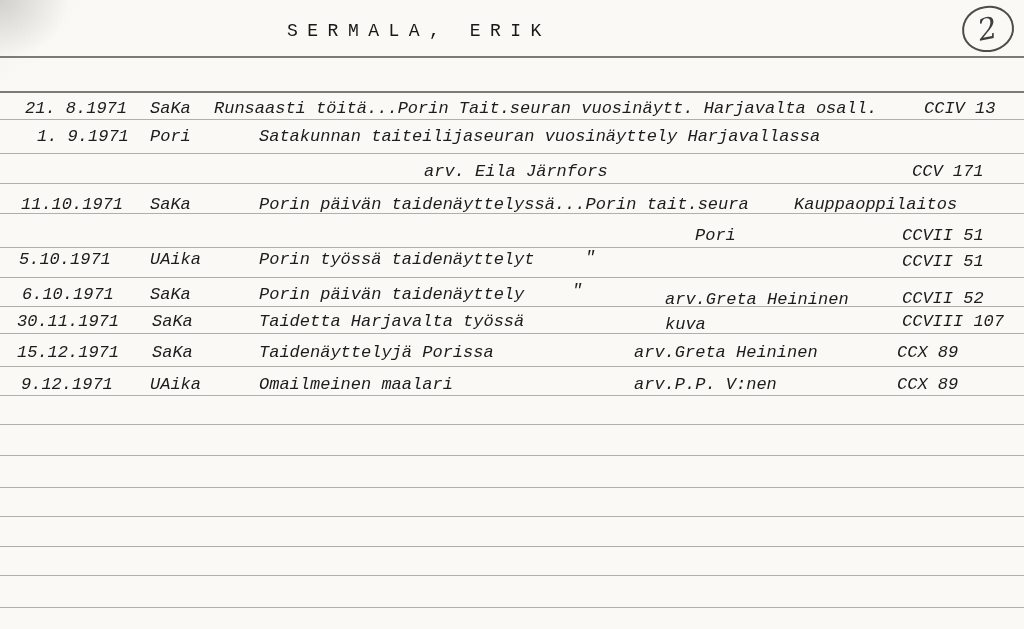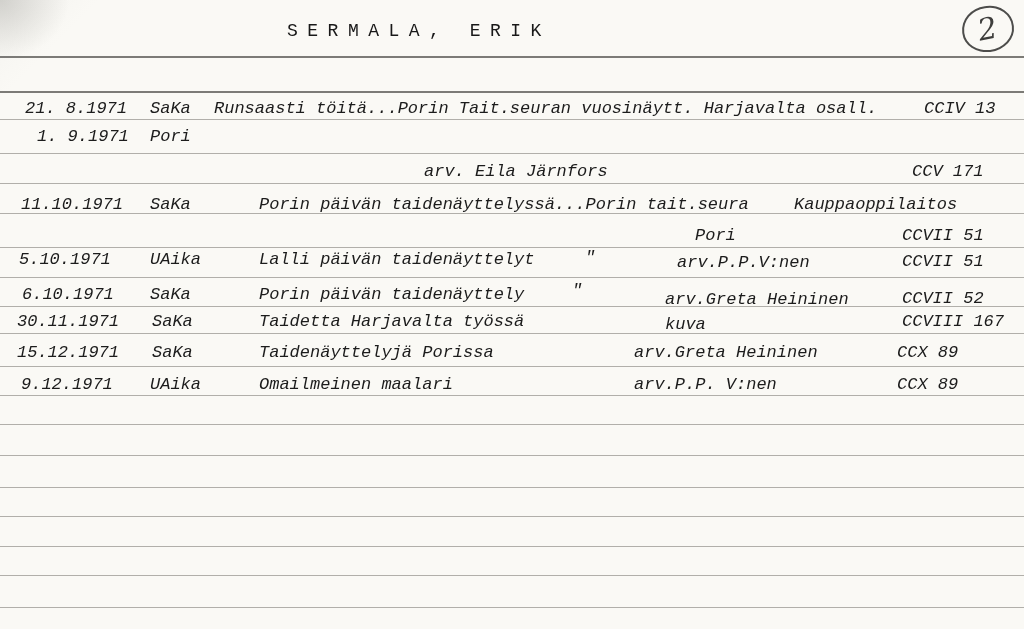--- a/index.html
+++ b/index.html
@@ -69,20 +69,21 @@
   <div class="row" style="top:99px">
     <span class="cell" style="left:13px">21. 8.1971</span>
     <span class="cell" style="left:138px">SaKa</span>
     <span class="cell" style="left:202px">Runsaasti töitä...Porin Tait.seuran vuosinäytt. Harjavalta osall.</span>
     <span class="cell" style="left:912px">CCIV 13</span>
   </div>
 
   <div class="row" style="top:127px">
     <span class="cell" style="left:25px">1. 9.1971</span>
     <span class="cell" style="left:138px">Pori</span>
+    <span class="cell" style="left:247px">Satakunnan taiteilijaseuran vuosinäyttely Harjavallassa</span>
   </div>
 
   <div class="row" style="top:162px">
     <span class="cell" style="left:412px">arv. Eila Järnfors</span>
     <span class="cell" style="left:900px">CCV 171</span>
   </div>
 
   <div class="row" style="top:195px">
     <span class="cell" style="left:9px">11.10.1971</span>
     <span class="cell" style="left:138px">SaKa</span>
@@ -91,41 +92,40 @@
   </div>
 
   <div class="row" style="top:226px">
     <span class="cell" style="left:683px">Pori</span>
     <span class="cell" style="left:890px">CCVII 51</span>
   </div>
 
   <div class="row" style="top:250px">
     <span class="cell" style="left:7px">5.10.1971</span>
     <span class="cell" style="left:138px">UAika</span>
-    <span class="cell" style="left:247px">Lalli päivän taidenäyttelyt</span>
+    <span class="cell" style="left:247px">Porin työssä taidenäyttelyt</span>
     <span class="cell" style="left:573px;top:-2px">"</span>
-    <span class="cell" style="left:665px;top:3px">arv.P.P.V:nen</span>
     <span class="cell" style="left:890px;top:2px">CCVII 51</span>
   </div>
 
   <div class="row" style="top:285px">
     <span class="cell" style="left:10px">6.10.1971</span>
     <span class="cell" style="left:138px">SaKa</span>
     <span class="cell" style="left:247px">Porin päivän taidenäyttely</span>
     <span class="cell" style="left:560px;top:-4px">"</span>
     <span class="cell" style="left:653px;top:5px">arv.Greta Heininen</span>
     <span class="cell" style="left:890px;top:4px">CCVII 52</span>
   </div>
 
   <div class="row" style="top:312px">
     <span class="cell" style="left:5px">30.11.1971</span>
     <span class="cell" style="left:140px">SaKa</span>
     <span class="cell" style="left:247px">Taidetta Harjavalta työssä</span>
     <span class="cell" style="left:653px;top:3px">kuva</span>
-    <span class="cell" style="left:890px">CCVIII 167</span>
+    <span class="cell" style="left:890px">CCVIII 107</span>
   </div>
 
   <div class="row" style="top:343px">
     <span class="cell" style="left:5px">15.12.1971</span>
     <span class="cell" style="left:140px">SaKa</span>
     <span class="cell" style="left:247px">Taidenäyttelyjä Porissa</span>
     <span class="cell" style="left:622px">arv.Greta Heininen</span>
     <span class="cell" style="left:885px">CCX 89</span>
   </div>
 

